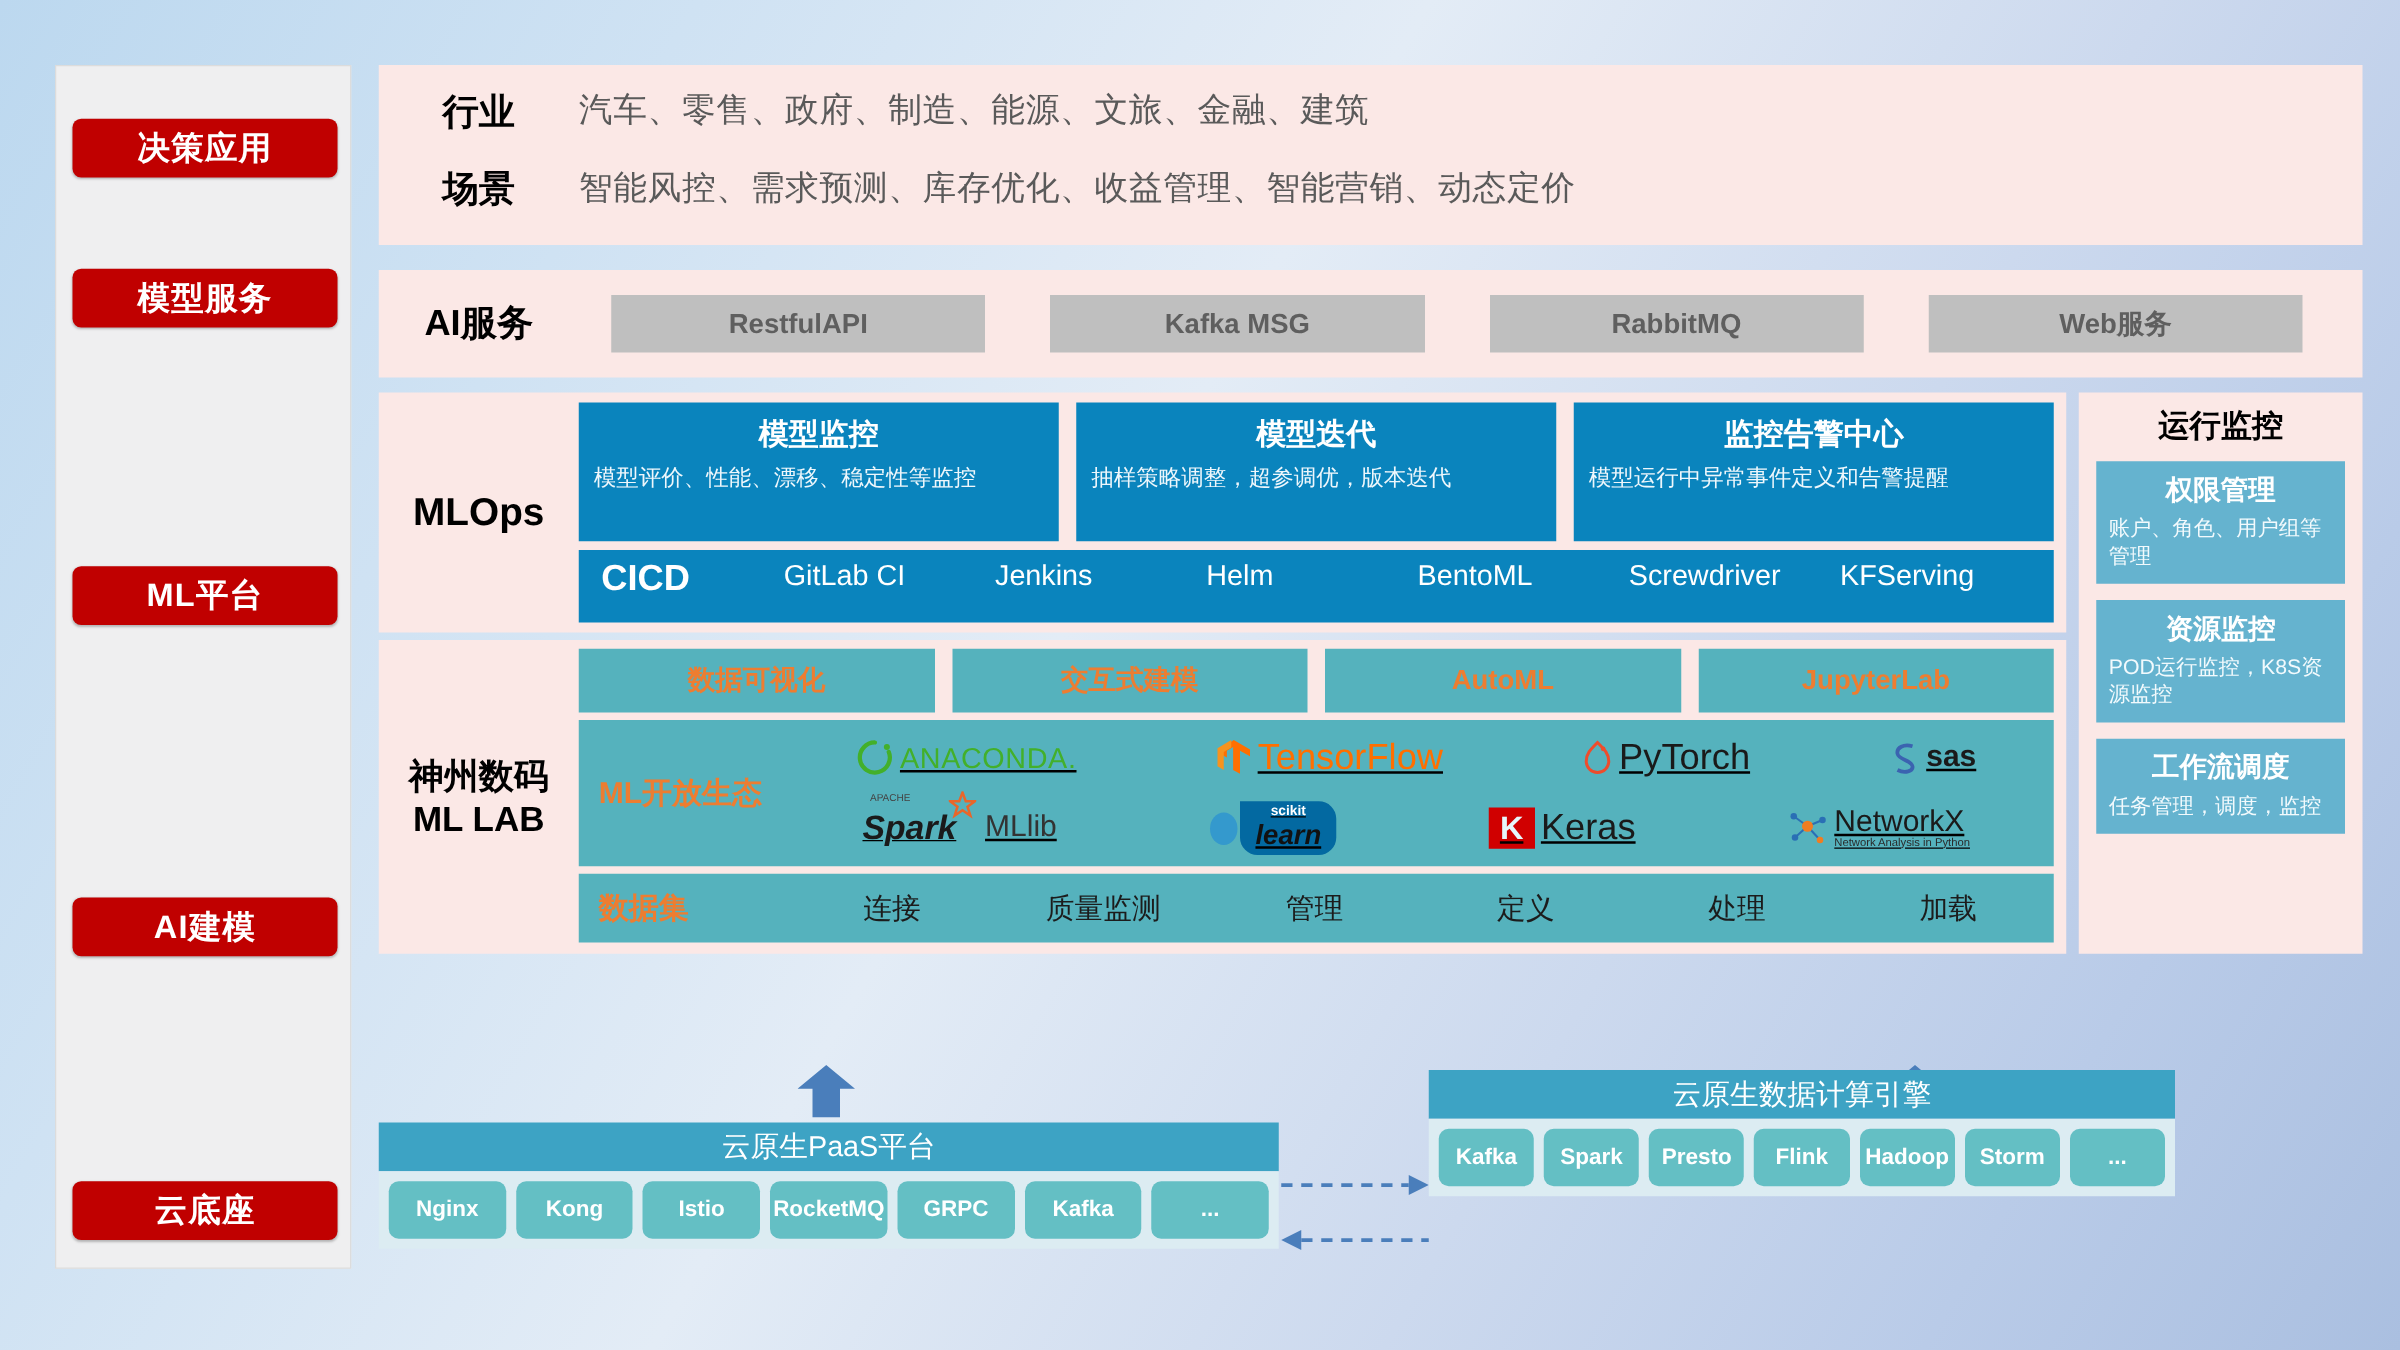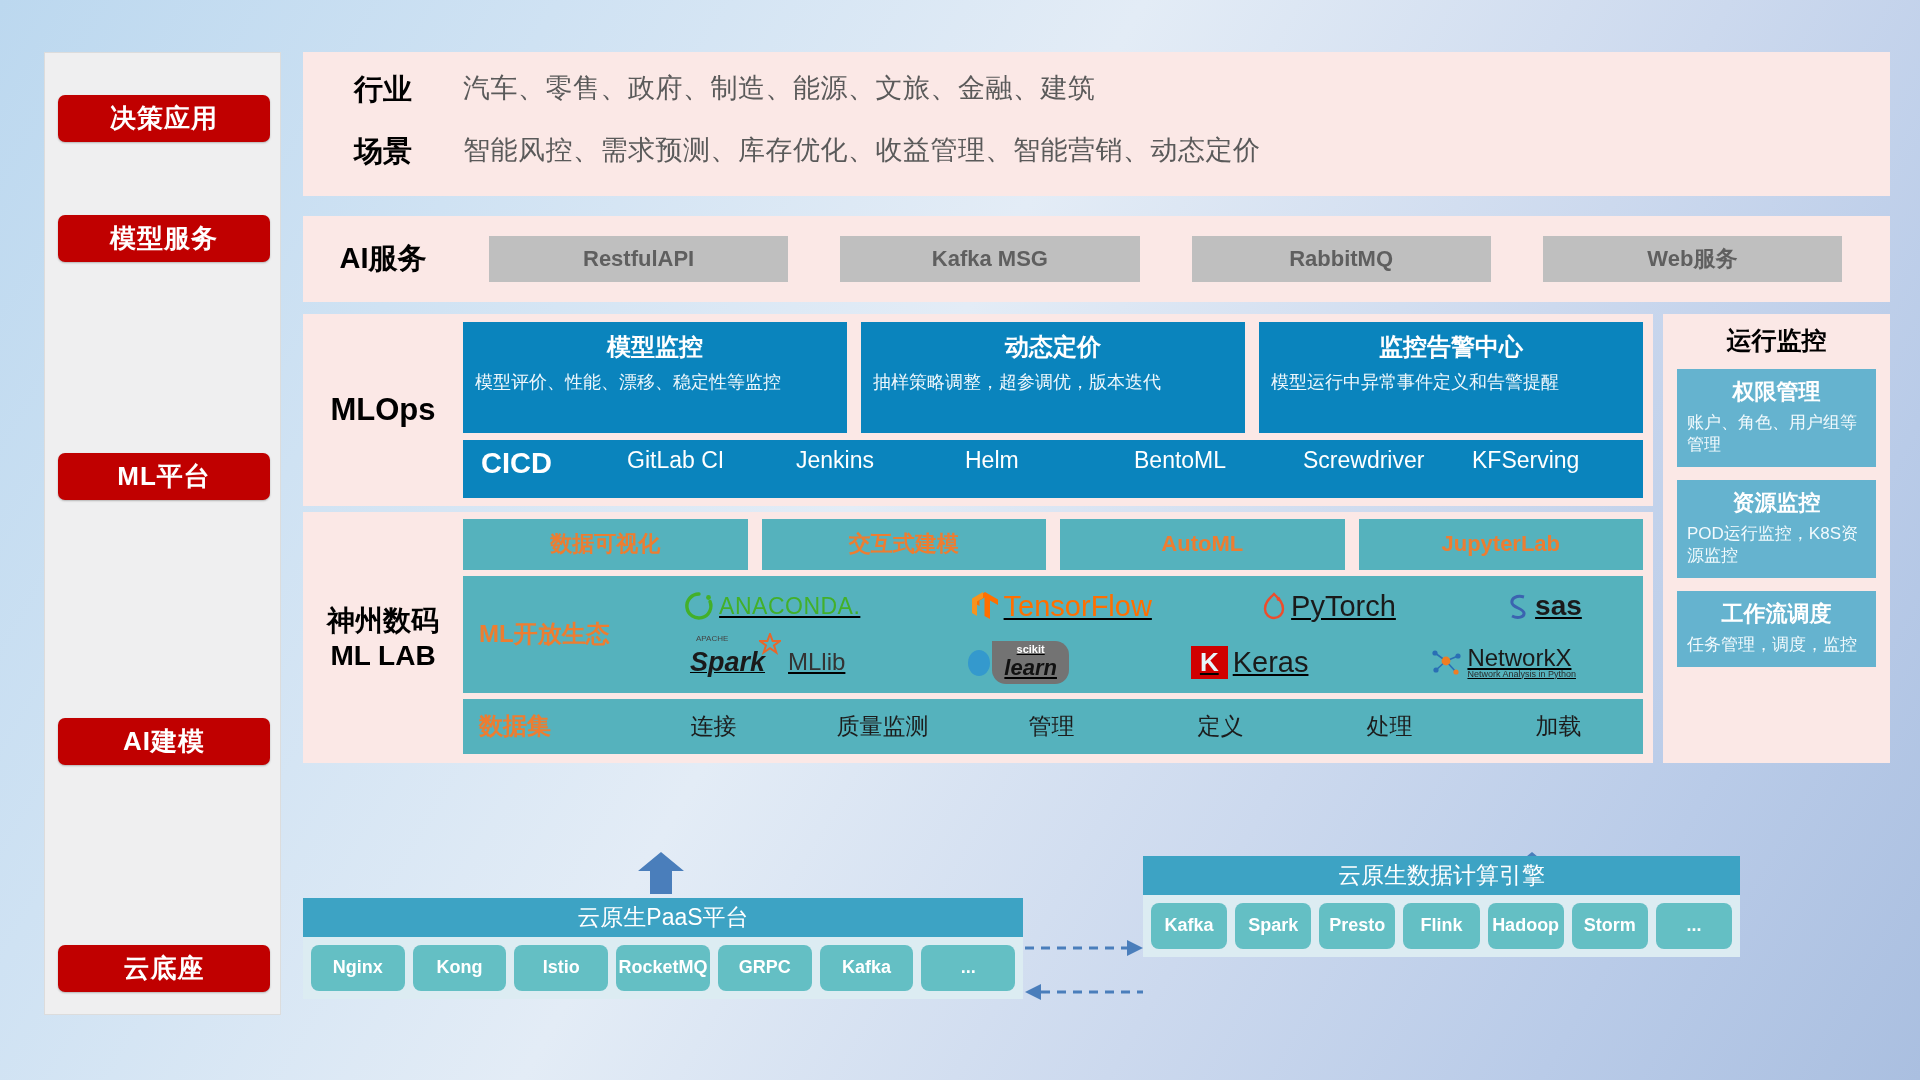--- a/index.html
+++ b/index.html
@@ -195,21 +195,21 @@
 
   <div class="pink-band" id="band-mlops">
     <div id="mlops-label">MLOps</div>
     <div id="mlops-right">
       <div id="mlops-cards">
         <div class="blue-card">
           <div class="blue-card-title">模型监控</div>
           <div class="blue-card-desc">模型评价、性能、漂移、稳定性等监控</div>
         </div>
         <div class="blue-card">
-          <div class="blue-card-title">动态定价</div>
+          <div class="blue-card-title">模型迭代</div>
           <div class="blue-card-desc">抽样策略调整，超参调优，版本迭代</div>
         </div>
         <div class="blue-card">
           <div class="blue-card-title">监控告警中心</div>
           <div class="blue-card-desc">模型运行中异常事件定义和告警提醒</div>
         </div>
       </div>
       <div id="cicd-strip">
         <div id="cicd-title">CICD</div>
         <div class="cicd-item">GitLab CI</div>
@@ -279,41 +279,41 @@
                 <path d="M12 3 C6 9 3 12 3 18 a9 9 0 0 0 18 0 c0-6-3-9-9-15z" fill="none" stroke="#ee4c2c" stroke-width="2.4"></path>
                 <circle cx="16.5" cy="8" r="1.9" fill="#ee4c2c"></circle>
               </svg>
               <span style="color:#1a1a1a;font-size:29px;">PyTorch</span>
             </div>
 
             <div class="logo">
               <svg width="24" height="28" viewBox="0 0 24 28">
                 <path d="M18 5 C11 3 5 6 6 11 c1 5 11 5 12 10 c.7 4-6 6-12 3" fill="none" stroke="#3b63b0" stroke-width="3"></path>
               </svg>
-              <span style="color:#1a1a1a;font-size:28px;font-weight:bold;">sas</span>
+              <span style="color:#1a1a1a;font-size:24px;font-weight:bold;">sas</span>
             </div>
           </div>
 
           <div class="logo-line">
             <div class="logo">
               <span style="position:relative;display:inline-block;">
                 <span style="position:absolute;top:-13px;left:6px;font-size:8px;color:#444;">APACHE</span>
                 <span style="color:#1a1a1a;font-size:27px;font-weight:bold;font-style:italic;">Spark</span>
                 <svg width="22" height="22" viewBox="0 0 22 22" style="position:absolute;top:-14px;right:-16px;">
                   <polygon points="11,1 13.6,8 21,8 15,12.4 17.3,19.5 11,15.2 4.7,19.5 7,12.4 1,8 8.4,8" fill="none" stroke="#e8662a" stroke-width="2"></polygon>
                 </svg>
               </span>
               <span style="color:#333;font-size:24px;margin-left:18px;">MLlib</span>
             </div>
 
             <div class="logo">
               <svg width="34" height="32" viewBox="0 0 34 32">
                 <ellipse cx="12" cy="17" rx="11" ry="13" fill="#3499cd"></ellipse>
               </svg>
-              <span style="position:relative;display:inline-block;background:#737373;border-radius:0 14px 14px 14px;padding:2px 12px 3px;margin-left:-14px;">
+              <span style="position:relative;display:inline-block;background:#0369a1;border-radius:0 14px 14px 14px;padding:2px 12px 3px;margin-left:-14px;">
                 <span style="display:block;color:#fff;font-size:11px;text-align:center;font-weight:bold;">scikit</span>
                 <span style="display:block;color:#111;font-size:22px;font-style:italic;font-weight:bold;">learn</span>
               </span>
             </div>
 
             <div class="logo">
               <span style="background:#d00000;color:#e6f6fb;font-size:26px;font-weight:bold;padding:1px 9px;">K</span>
               <span style="color:#1a1a1a;font-size:29px;">Keras</span>
             </div>
 

